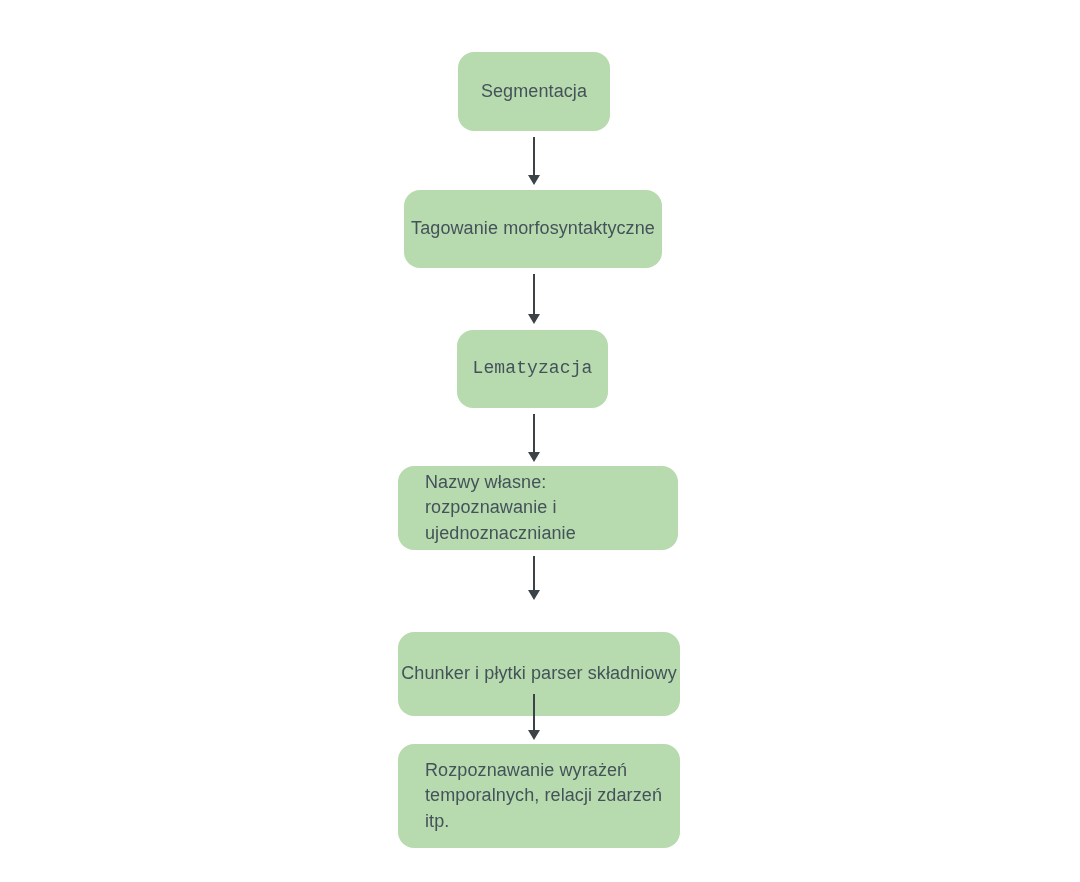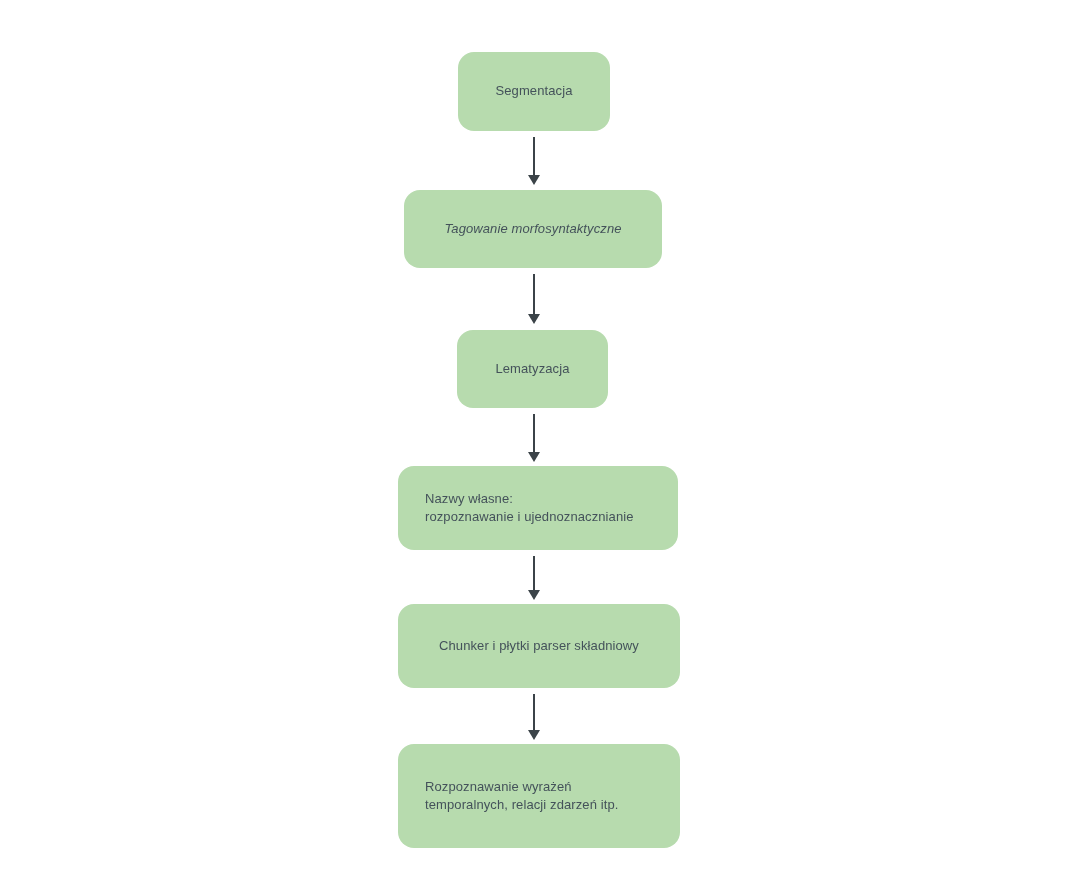--- a/index.html
+++ b/index.html
@@ -21,21 +21,21 @@
     overflow: hidden;
   }
   .node {
     position: absolute;
     background: var(--node-fill);
     border-radius: 16px;
     display: flex;
     align-items: center;
     justify-content: center;
     color: var(--text-color);
-    font-size: 13px;
+    font-size: 18px;
     line-height: 1.4;
     text-align: center;
     white-space: pre-line;
     letter-spacing: 0.1px;
   }
   .node.align-left {
     justify-content: flex-start;
     text-align: left;
   }
   .arrow {
@@ -52,24 +52,24 @@
   }
   .arrow .head {
     width: 0; height: 0;
     border-left: 6px solid transparent;
     border-right: 6px solid transparent;
     border-top: 10px solid var(--arrow-color);
   }
 
   
   #node-0 { left: 458px; top: 52px;  width: 152px; height: 79px; }
-  #node-1 { left: 404px; top: 190px; width: 258px; height: 78px; font-style: italic; }
-  #node-2 { left: 457px; top: 330px; width: 151px; height: 78px; }
+  #node-1 { left: 404px; top: 190px; width: 258px; height: 78px; }
+  #node-2 { left: 457px; top: 330px; width: 151px; height: 78px; font-family: Liberation Mono, monospace; }
   #node-3 { left: 398px; top: 466px; width: 280px; height: 84px; padding-left: 27px; }
-  #node-4 { left: 398px; top: 604px; width: 282px; height: 84px; }
+  #node-4 { left: 398px; top: 632px; width: 282px; height: 84px; }
   #node-5 { left: 398px; top: 744px; width: 282px; height: 104px; padding-left: 27px; }
 
   
   #arrow-0 { left: 527px; top: 137px; height: 48px; }
   #arrow-1 { left: 527px; top: 274px; height: 50px; }
   #arrow-2 { left: 527px; top: 414px; height: 48px; }
   #arrow-3 { left: 527px; top: 556px; height: 44px; }
   #arrow-4 { left: 527px; top: 694px; height: 46px; }
 </style>
 </head>

